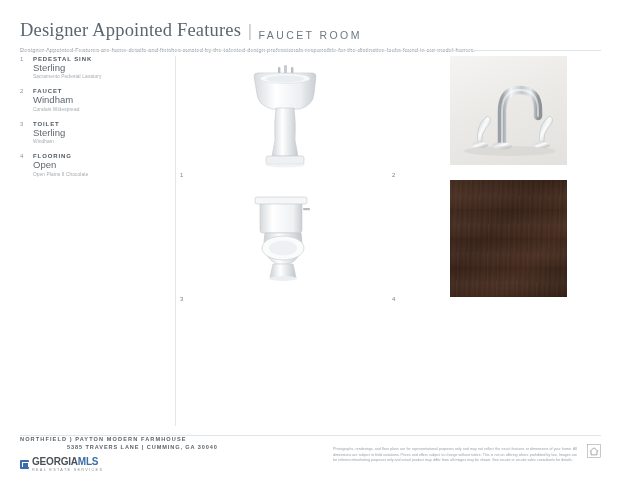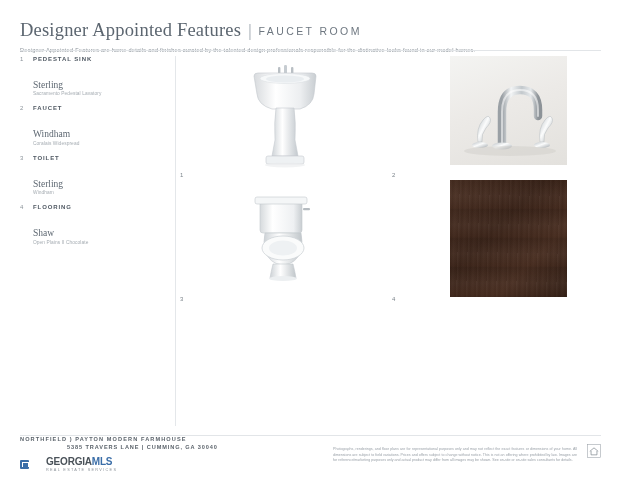--- a/index.html
+++ b/index.html
@@ -15,21 +15,21 @@
     background: #ffffff;
   }
 
   
   .header {
     position: absolute;
     left: 20px; top: 20px; right: 20px;
   }
   .title-row {
     display: flex;
-    align-items: center;
+    align-items: flex-end;
     gap: 7px;
   }
   .title-main {
     font-family: "Liberation Serif", serif;
     font-size: 18.5px;
     color: #5c6670;
     letter-spacing: 0.2px;
     font-weight: normal;
   }
   .title-divider {
@@ -68,24 +68,24 @@
     position: absolute; left: 0; top: 0;
     font-size: 6px; color: #8c949b;
   }
   .spec-cat {
     font-size: 6px;
     letter-spacing: 0.9px;
     color: #4f5862;
     font-weight: bold;
   }
   .spec-brand {
-    font-family: Liberation Serif, serif;
+    font-family: Liberation Sans, sans-serif;
     font-size: 9.5px;
     color: #5d6771;
-    margin-top: 18px;
+    margin-top: 1px;
     line-height: 1.1;
   }
   .spec-desc {
     font-size: 4.8px;
     color: #a5acb2;
     margin-top: 1px;
     letter-spacing: 0.1px;
   }
 
   
@@ -167,21 +167,21 @@
     font-size: 5.6px;
     letter-spacing: 0.9px;
     color: #5b636b;
     font-weight: bold;
     margin-left: 47px;
     margin-bottom: 6px;
   }
   .logo {
     display: flex;
     align-items: center;
-    gap: 17px;
+    gap: 3px;
   }
   .logo-mark {
     width: 9px; height: 9px;
     background: #3b6ea8;
     border-radius: 1px;
     position: relative;
   }
   .logo-mark:after {
     content: "";
     position: absolute;
@@ -252,21 +252,21 @@
     <div class="spec-item">
       <span class="spec-num">3</span>
       <div class="spec-cat">TOILET</div>
       <div class="spec-brand">Sterling</div>
       <div class="spec-desc">Windham</div>
     </div>
 
     <div class="spec-item">
       <span class="spec-num">4</span>
       <div class="spec-cat">FLOORING</div>
-      <div class="spec-brand">Shaw</div>
+      <div class="spec-brand">Open</div>
       <div class="spec-desc">Open Plains II Chocolate</div>
     </div>
 
   </div>
 
   <div class="vrule"></div>
 
   <div class="grid">
 
     <div class="cell cell-1">

